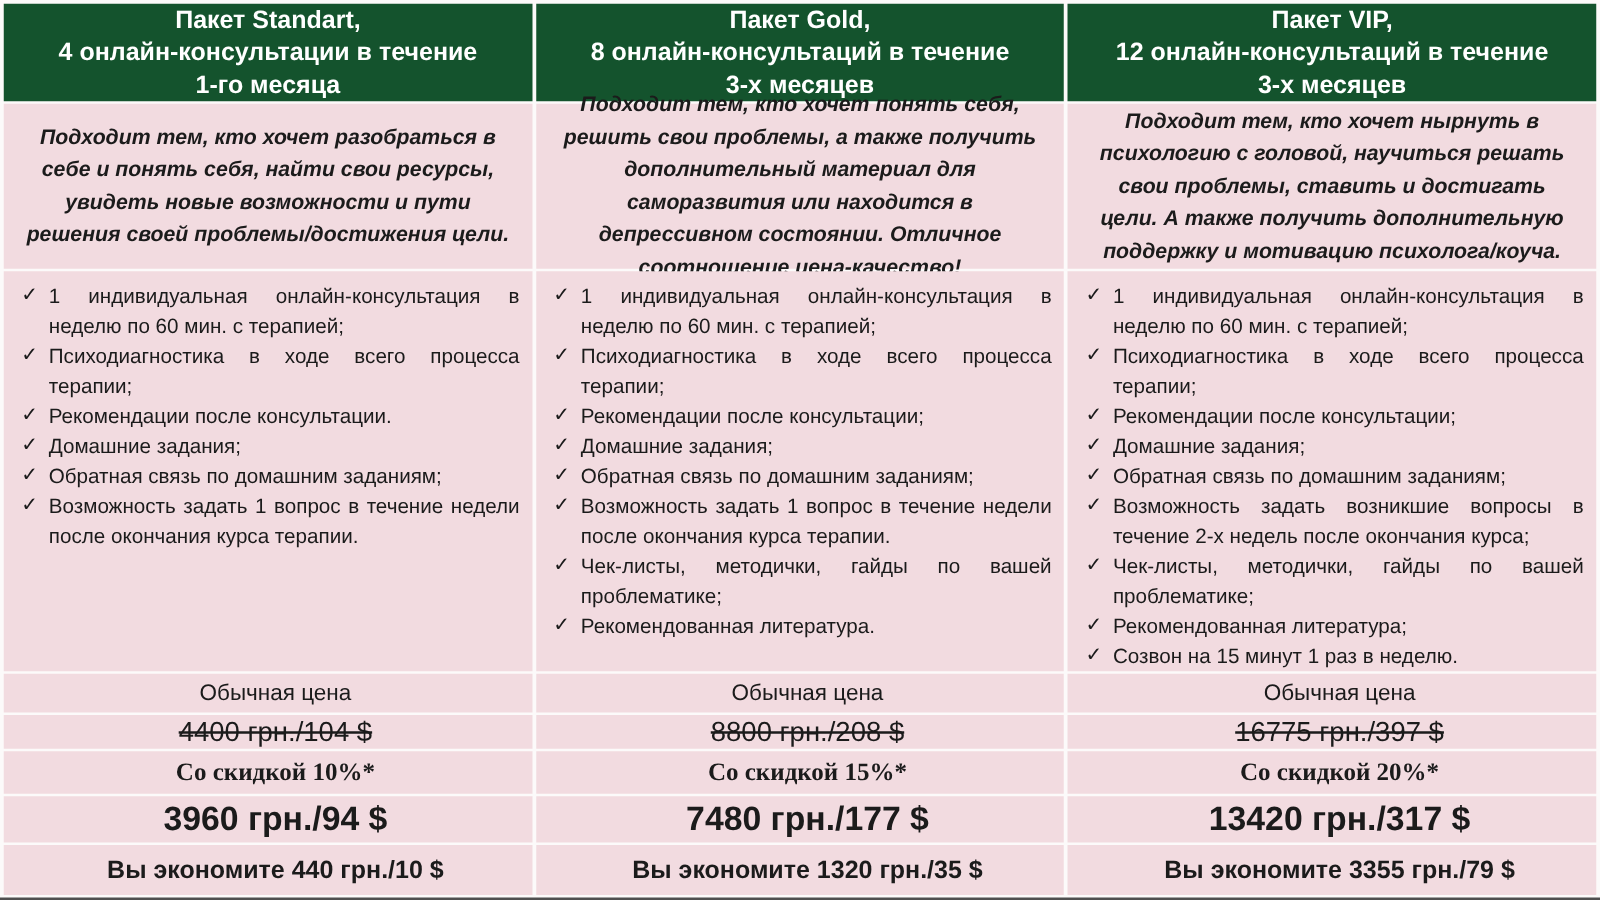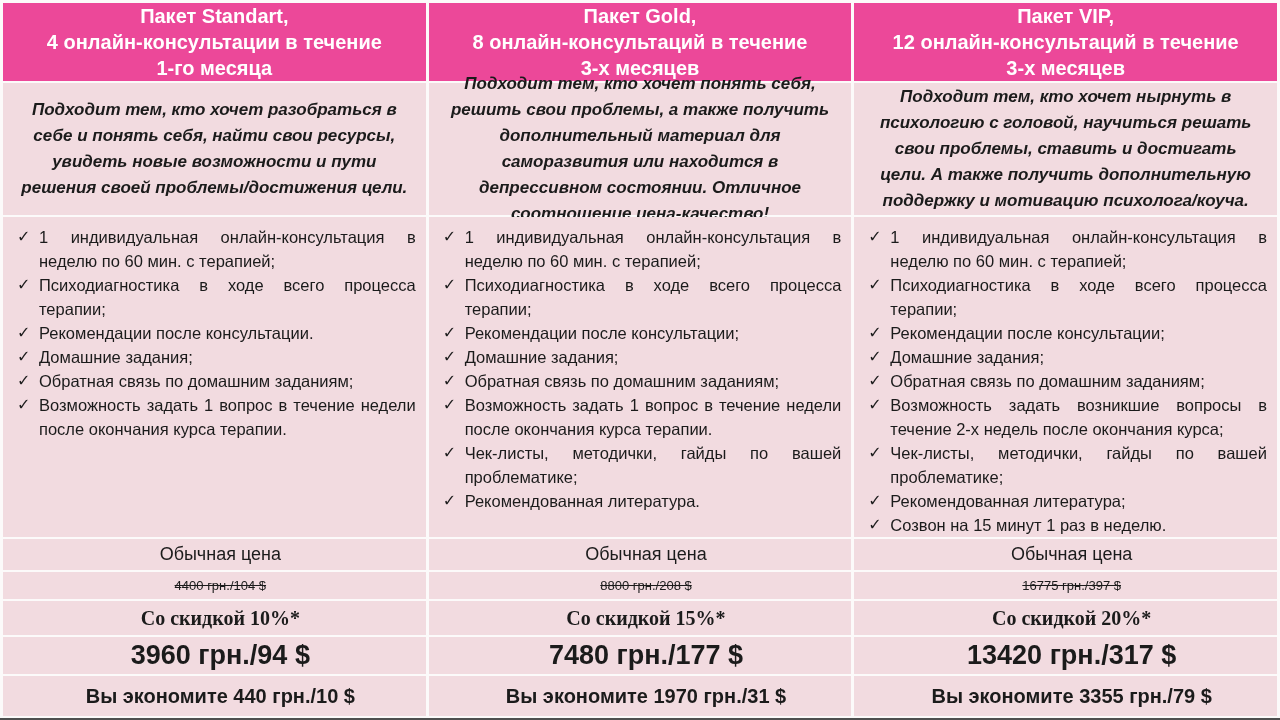--- a/index.html
+++ b/index.html
@@ -27,21 +27,21 @@
     row-gap:2px;
     height:100%;
   }
   .cell{
     background:#f2dbe0;
     display:flex;align-items:center;justify-content:center;
     text-align:center;
     padding-left:12px;
   }
   .hdr{
-    background:#ec4899;
+    background:#14532d;
     color:#ffffff;
     font-weight:bold;
     font-size:20px;
     line-height:26px;
     display:flex;flex-direction:column;align-items:center;justify-content:center;
     text-align:center;
     padding:0 8px;
   }
   .hdr span{display:block;}
   .desc{
@@ -64,21 +64,21 @@
     padding-left:24px;
     text-align:justify;
     width:100%;
     box-sizing:border-box;
   }
   .chk{
     position:absolute;left:2px;top:0;
     font-size:16px;
   }
   .plain{font-size:18px;}
-  .strike{font-size:13px;text-decoration:line-through;}
+  .strike{font-size:22px;text-decoration:line-through;}
   .discount{font-size:20px;font-weight:bold;font-family:Liberation Serif, serif;}
   .price{font-size:27px;font-weight:bold;text-align:center;}
   .savings{font-size:20px;font-weight:bold;}
   .bottom-bar{
     height:4px;
     background:#4f4f4f;
     margin-top:2px;
   }
 </style>
 </head>
@@ -123,21 +123,21 @@
           <div class="feat"><span class="chk">✓</span><span>Домашние задания;</span></div>
           <div class="feat"><span class="chk">✓</span><span>Обратная связь по домашним заданиям;</span></div>
           <div class="feat"><span class="chk">✓</span><span>Возможность задать 1 вопрос в течение недели после окончания курса терапии.</span></div>
           <div class="feat"><span class="chk">✓</span><span>Чек-листы, методички, гайды по вашей проблематике;</span></div>
           <div class="feat"><span class="chk">✓</span><span>Рекомендованная литература.</span></div>
         </div>
       <div class="cell plain">Обычная цена</div>
       <div class="cell strike">8800 грн./208 $</div>
       <div class="cell discount">Со скидкой 15%*</div>
       <div class="cell price">7480 грн./177 $</div>
-      <div class="cell savings">Вы экономите 1970 грн./31 $</div>
+      <div class="cell savings">Вы экономите 1320 грн./35 $</div>
     </div>
 
     <div class="col">
       <div class="hdr">
         <span>Пакет VIP,</span>
         <span>12 онлайн-консультаций в течение</span>
         <span>3-х месяцев</span>
       </div>
       <div class="cell desc">Подходит тем, кто хочет нырнуть в психологию с головой, научиться решать свои проблемы, ставить и достигать цели. А также получить дополнительную поддержку и мотивацию психолога/коуча.</div>
       <div class="cell features">

